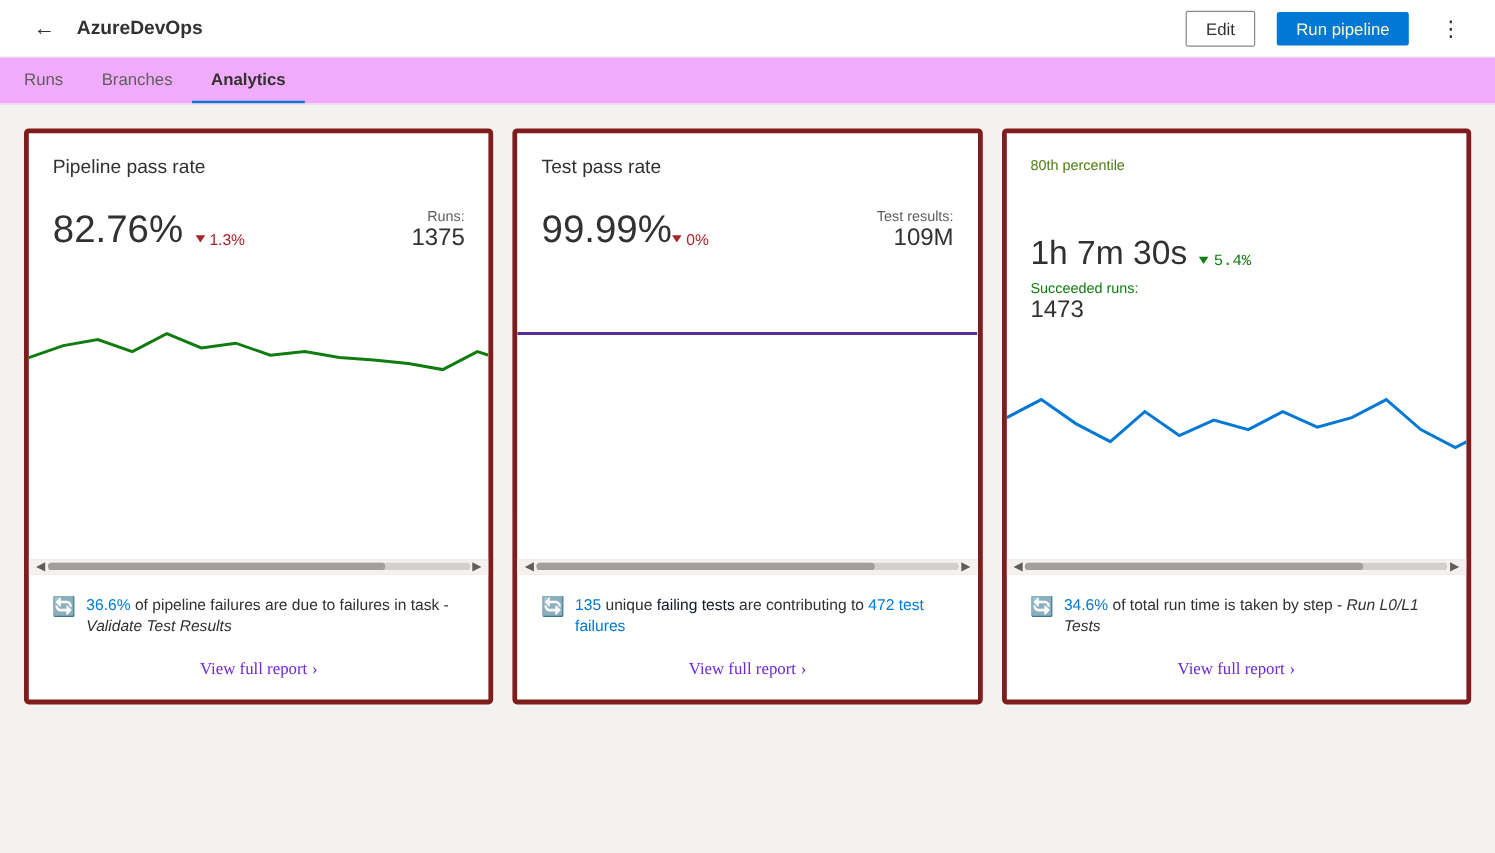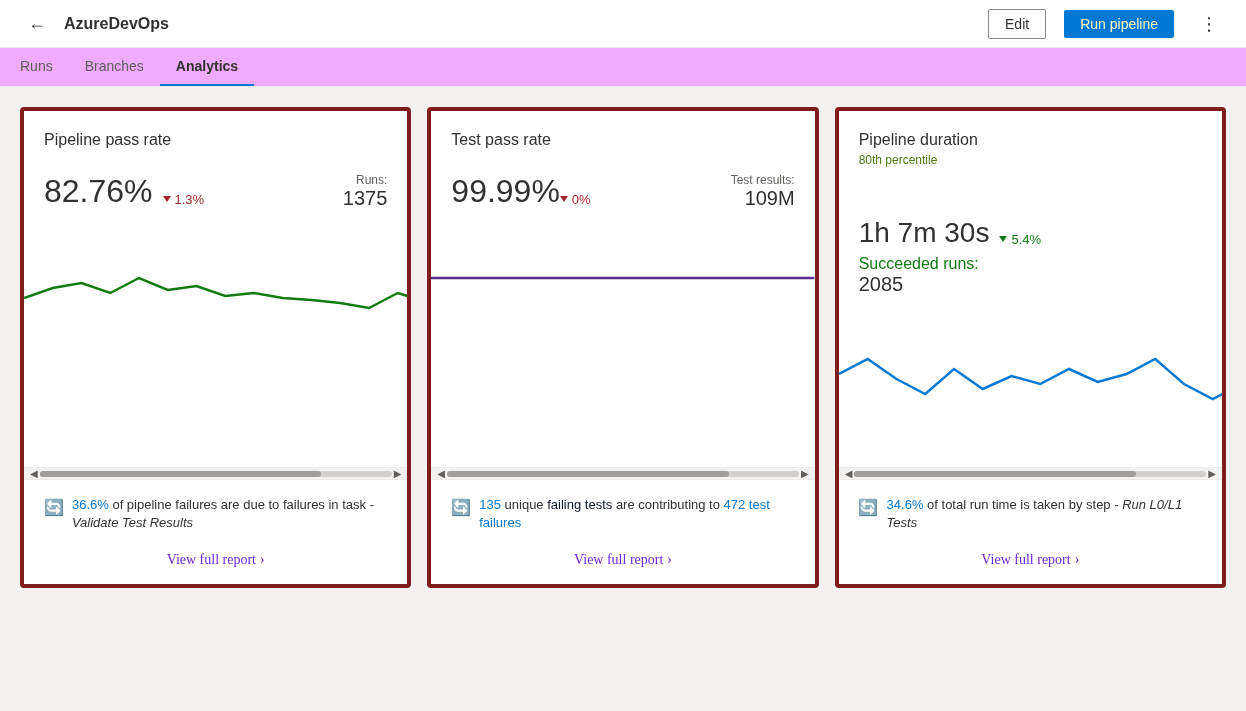--- a/index.html
+++ b/index.html
@@ -120,21 +120,21 @@
       font-weight: 300;
       color: #323130;
     }
     .metric-change {
       display: flex;
       align-items: center;
       gap: 2px;
       font-size: 13px;
     }
     .metric-change.down { color: #a4262c; }
-    .metric-change.up-green { color: #107c10; }
+    .metric-change.up-green { color: #107c10; font-family: Liberation Mono, monospace; }
     .arrow-down {
       display: inline-block;
       width: 0;
       height: 0;
       border-left: 4px solid transparent;
       border-right: 4px solid transparent;
       border-top: 6px solid #a4262c;
       margin-right: 2px;
     }
     .arrow-down-green {
@@ -159,21 +159,21 @@
       font-weight: 400;
       color: #323130;
     }
     .card-metric-row {
       display: flex;
       align-items: center;
       gap: 16px;
       margin: 24px 0 8px 0;
     }
     .succeeded-label {
-      font-size: 16px;
+      font-size: 12px;
       color: #107c10;
     }
     .succeeded-value {
       font-size: 20px;
       color: #323130;
     }
     .chart-area {
       flex: 1;
       padding: 0;
       position: relative;
@@ -358,34 +358,33 @@
       </div>
       <div class="view-report">
         <span>View full report</span>
         <span class="chevron-right">›</span>
       </div>
     </div>
   </div>
 
   <div class="card">
     <div class="card-top">
-      <div class="card-title">Pipeline duration</div>
       <div class="card-subtitle">80th percentile</div>
       <div class="card-metric-row">
         <div>
           <div style="display:flex;align-items:baseline;gap:10px;">
             <span class="metric-value" style="font-size:28px;margin-top:26px;">1h 7m 30s</span>
             <span class="metric-change up-green">
               <span class="arrow-down-green"></span>
               <span>5.4%</span>
             </span>
           </div>
           <div style="margin-top:6px;">
             <div class="succeeded-label">Succeeded runs:</div>
-            <div class="succeeded-value">2085</div>
+            <div class="succeeded-value">1473</div>
           </div>
         </div>
       </div>
     </div>
     <div class="chart-area">
       <svg viewBox="0 0 400 160" preserveAspectRatio="none">
         <polyline points="0,70 30,55 60,75 90,90 120,65 150,85 180,72 210,80 240,65 270,78 300,70 330,55 360,80 390,95 400,90" fill="none" stroke="#0078d4" stroke-width="2.5"></polyline>
       </svg>
     </div>
     <div class="scrollbar-area">

